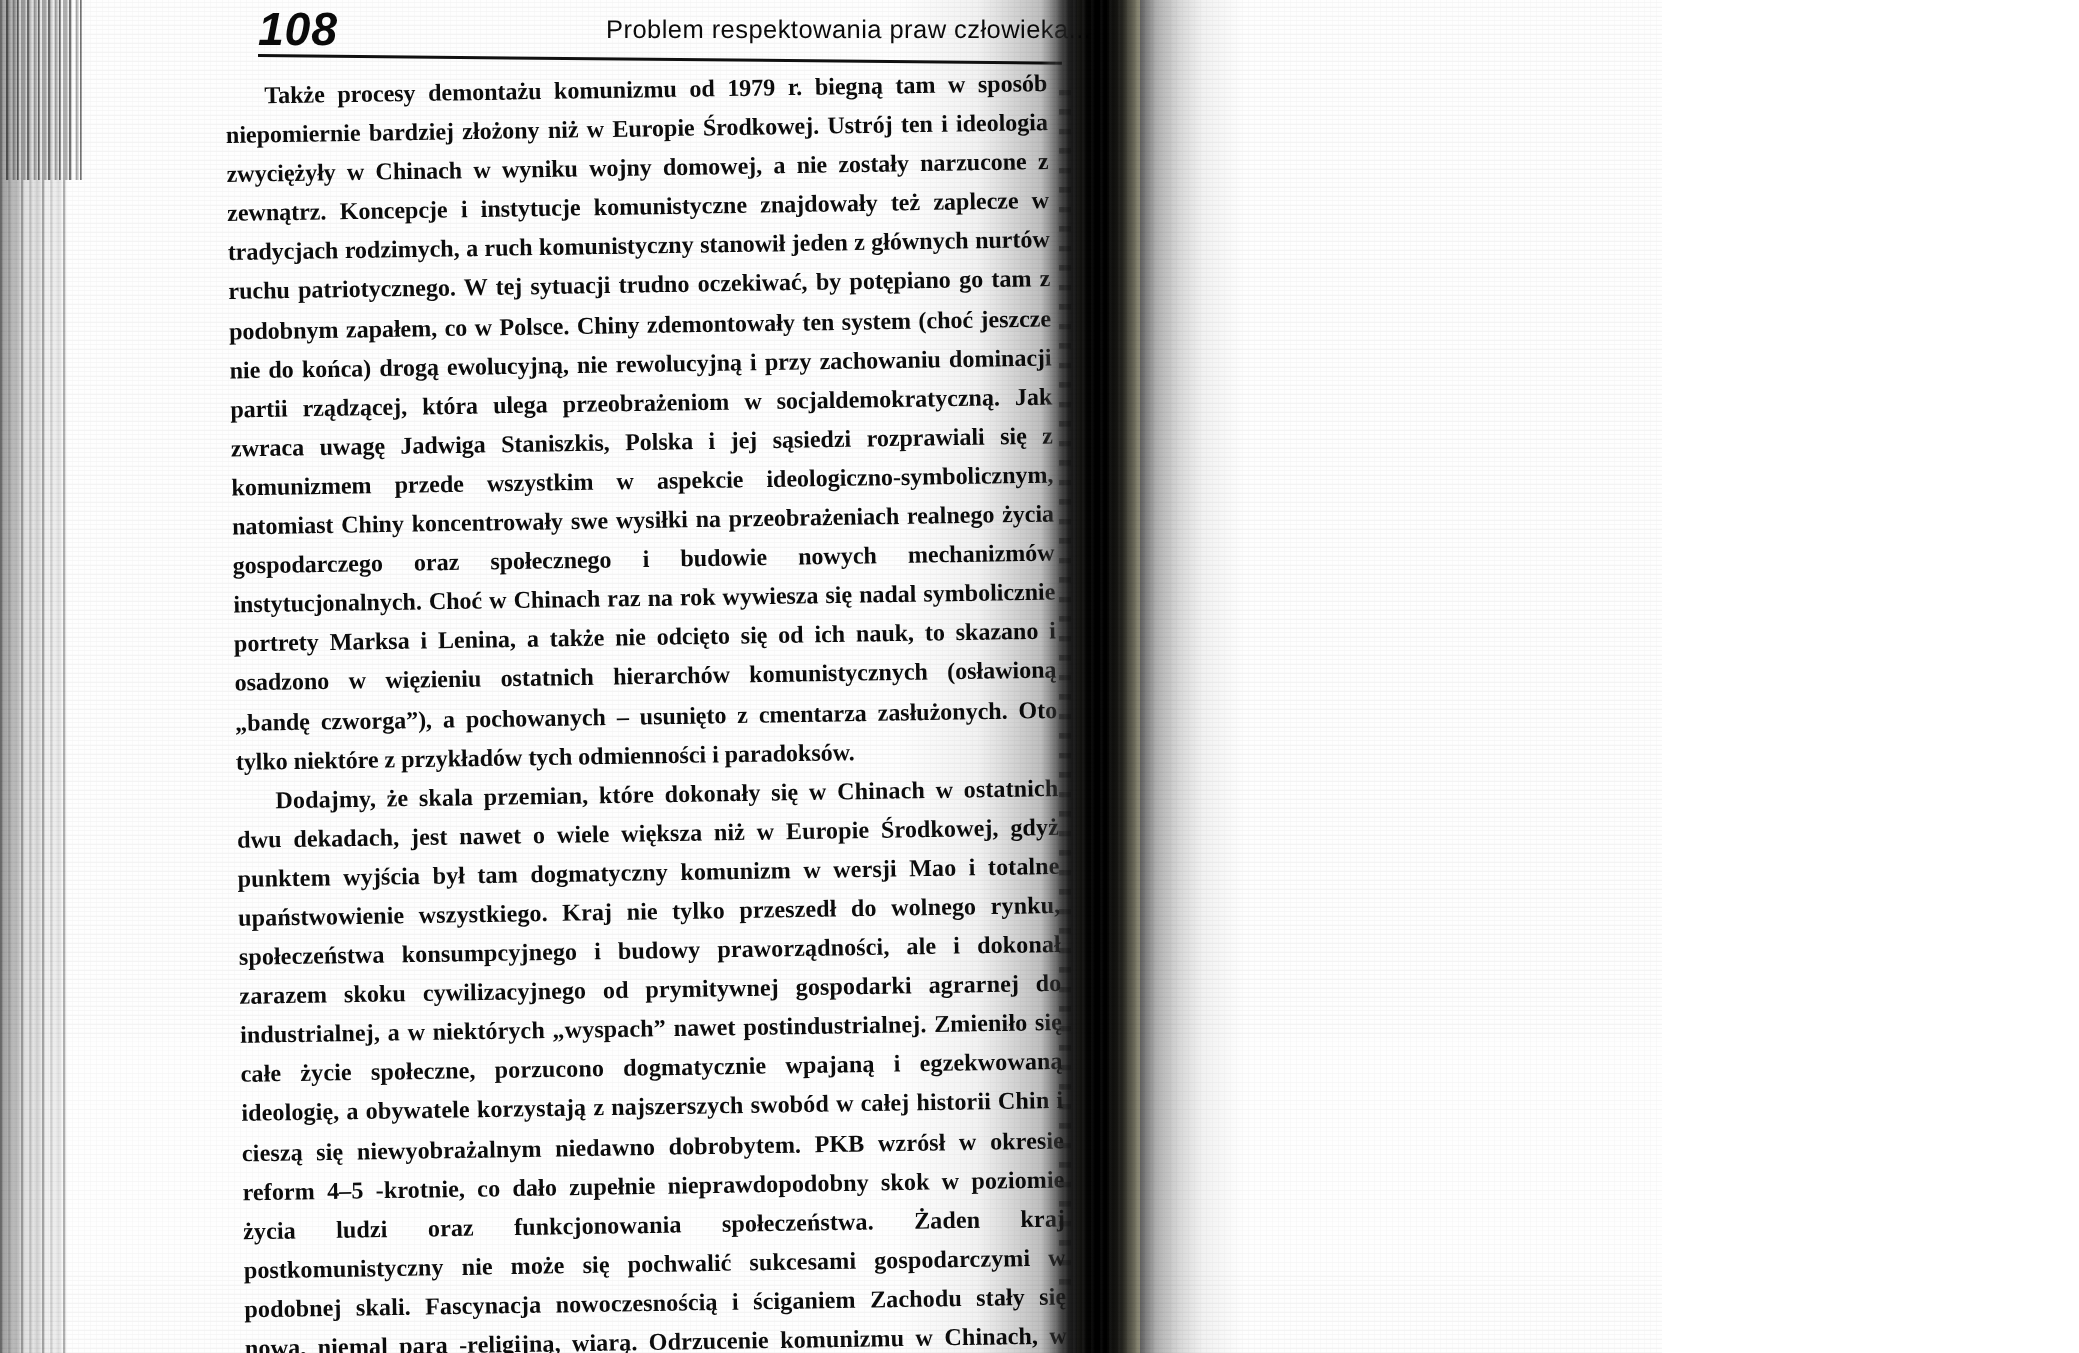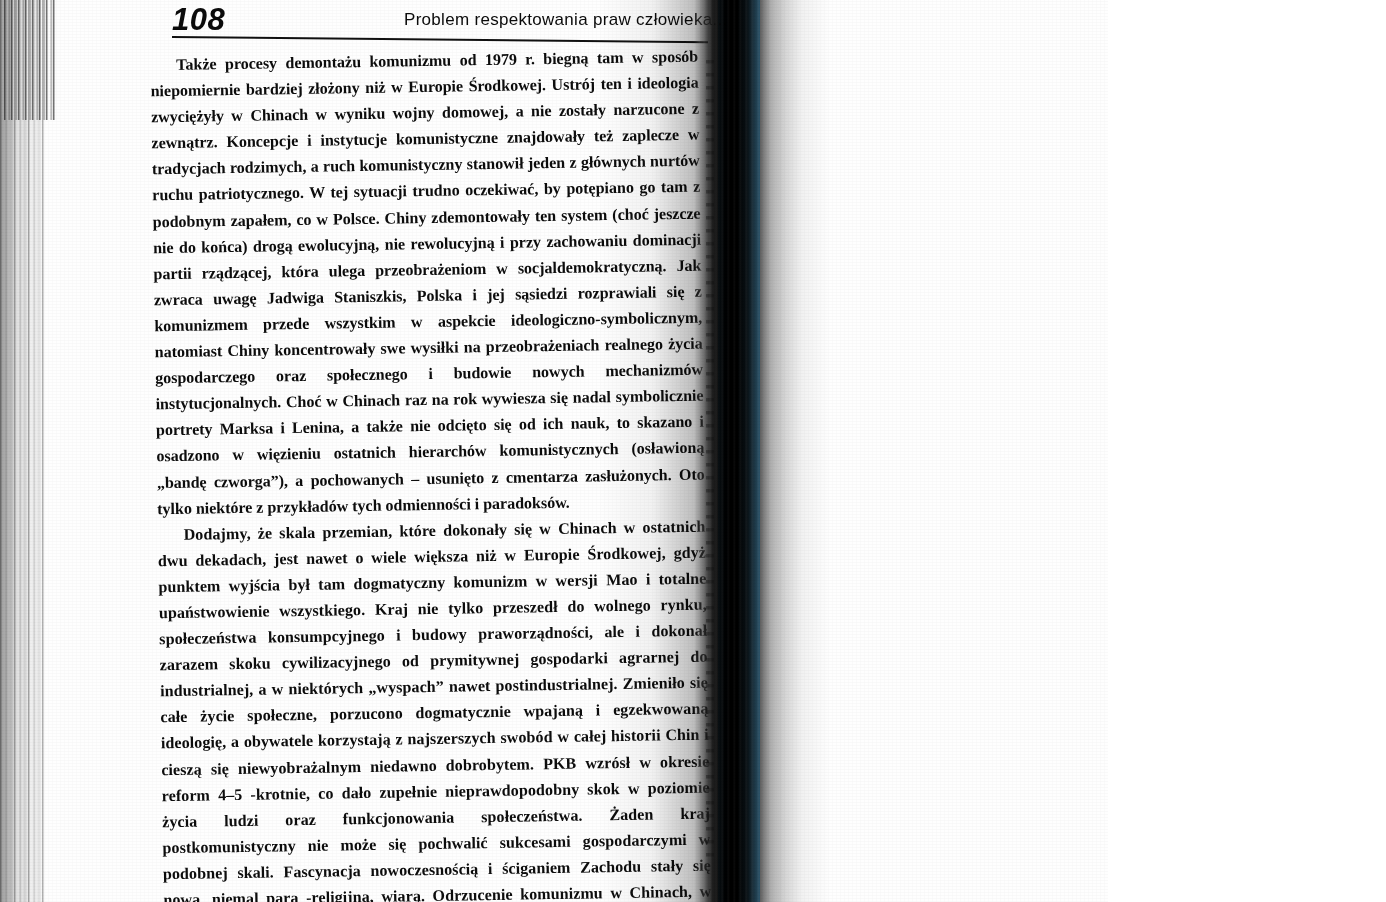--- a/index.html
+++ b/index.html
@@ -4,21 +4,21 @@
 <style>
   html, body {
     margin: 0;
     padding: 0;
     background: #ffffff;
   }
   #scan {
     position: relative;
     width: 1108px;
     height: 902px;
-    background: #0369a1;
+    background: #fef9c3;
     overflow: hidden;
     font-family: "Liberation Serif", "DejaVu Serif", serif;
     color: #0b0b0b;
   }
 
   
   .page {
     position: absolute;
     top: 0;
     height: 902px;

